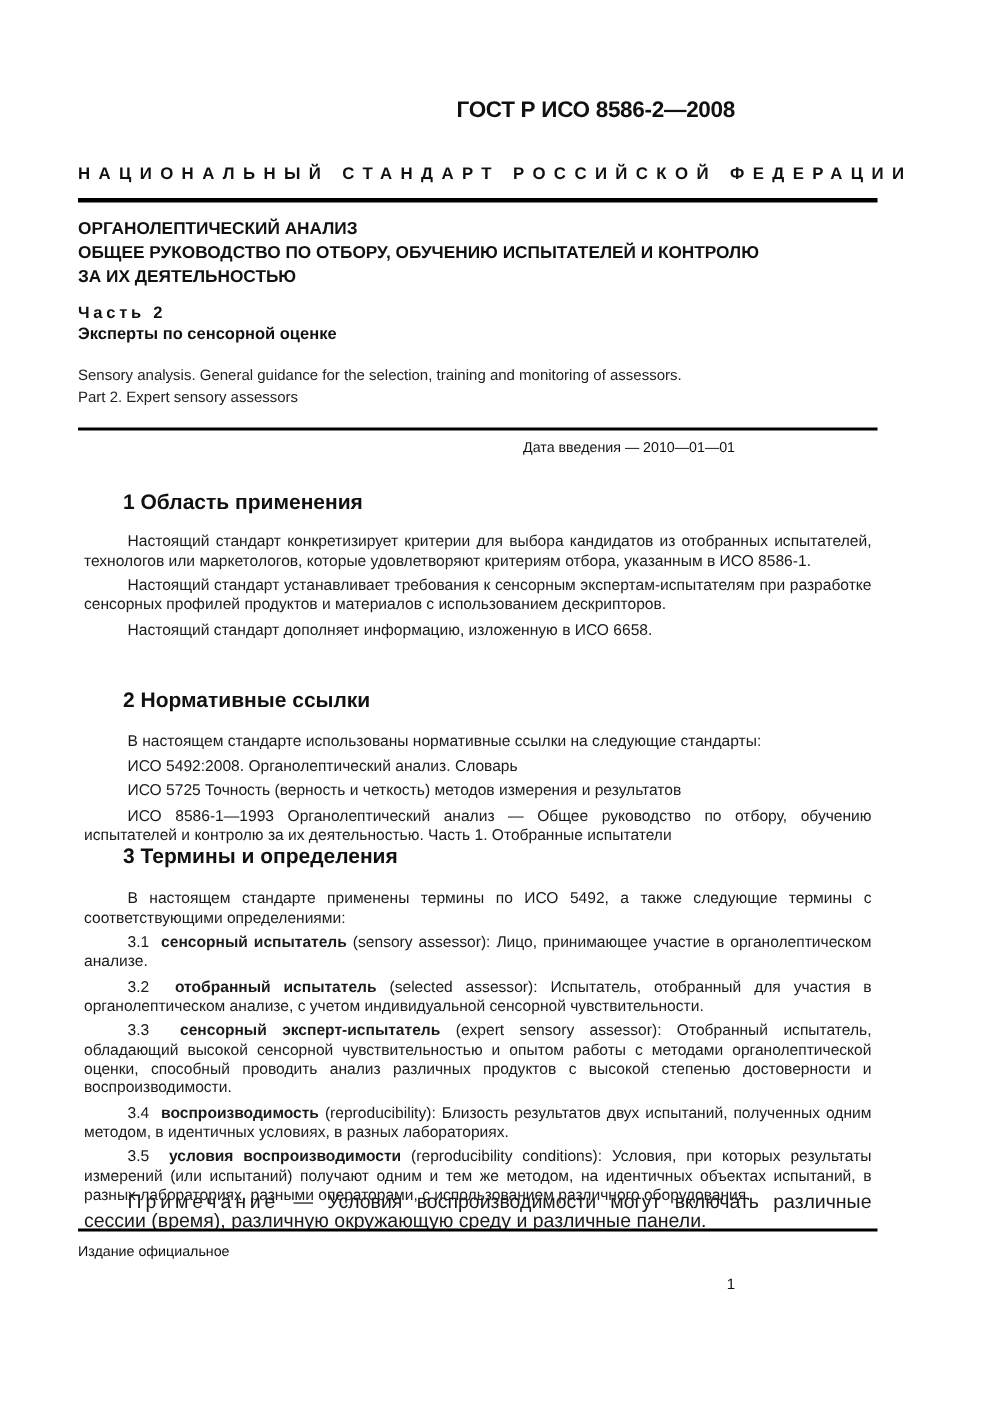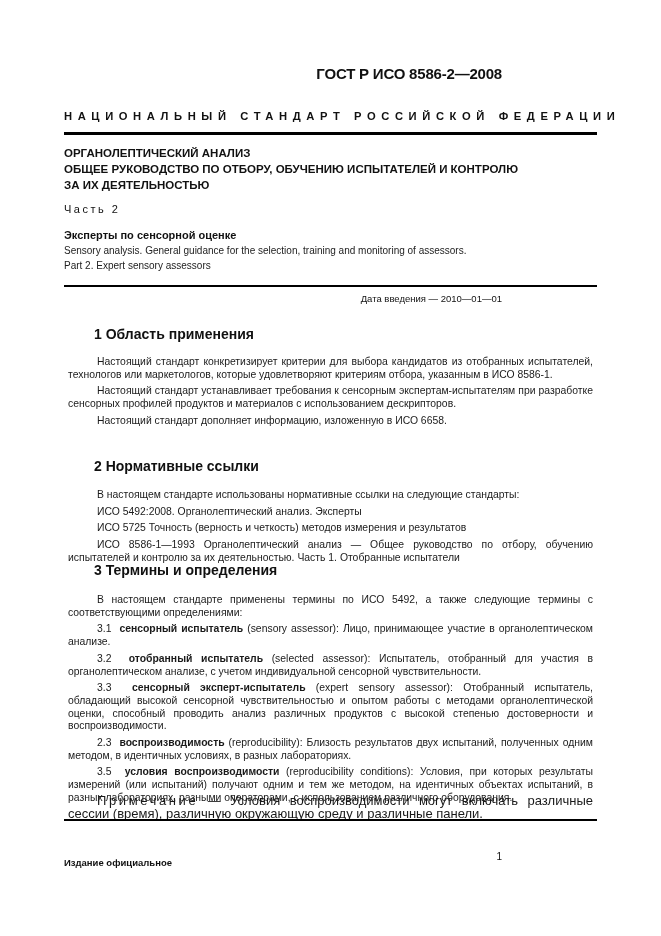--- a/index.html
+++ b/index.html
@@ -1,44 +1,44 @@
 <!DOCTYPE html>
 <html><head>
 <meta charset="utf-8">
 <style>
   html, body { margin:0; padding:0; background:#ffffff; }
   body { width:661px; height:936px; position:relative; overflow:hidden;
          font-family:"Liberation Sans", sans-serif; color:#111; }
-  .page { position:absolute; left:16px; top:0; width:552px; height:936px;padding-left:14px; }
+  .page { position:absolute; left:4px; top:0; width:552px; height:936px;padding-left:14px; }
   .abs { position:absolute; }
   .gost { right:80px; top:65px; font-weight:bold; font-size:15px; letter-spacing:-0.2px; }
   .natstd { left:48px; right:80px; top:110px; font-weight:bold; font-size:11.2px;
             letter-spacing:5.6px; white-space:nowrap; text-align:justify; text-align-last:justify; }
   .rule { left:48px; width:533px; background:#000; }
   .rule1 { top:132px; height:3px; }
   .rule2 { top:285px; height:2px; }
   .rule3 { top:819px; height:2px; }
   .center { left:48px; width:533px; text-align:left; }
   .titleblock { top:145px; font-weight:bold; font-size:11.5px; line-height:16px; }
-  .part { top:203px; font-weight:normal; font-size:11px; letter-spacing:2.5px; }
-  .partsub { top:217px; font-weight:bold; font-size:11px;margin-top:12px; }
+  .part { top:203px; font-weight:bold; font-size:11px; letter-spacing:2.5px; }
+  .partsub { top:217px; font-weight:bold; font-size:11px; }
   .eng { top:243px; font-size:10px; line-height:15px; color:#222; }
   .date { right:80px; top:293px; font-weight:normal; font-size:9.5px; }
   .h { left:78px; font-weight:bold; font-size:14px; }
   .h1 { top:326px; }
   .h2 { top:458px; }
   .h3 { top:562px; }
   .body { left:48px; width:533px; font-size:10.4px; line-height:12.7px; color:#1a1a1a; }
   .p { text-indent:29px; text-align:justify; margin:4px; }
   .sec1 { top:352px; }
   .sec2 { top:485px; }
   .sec3 { top:590px; }
   .note { top:790px; font-size:13px; line-height:13px; }
   .spaced { letter-spacing:2.6px; }
-  .edition { left:48px; top:829px; font-weight:bold; font-size:9.5px;margin-top:28px; }
+  .edition { left:48px; top:829px; font-weight:normal; font-size:9.5px; }
   .pagenum { right:80px; top:851px; font-size:10px; }
   b.term { font-weight:bold; }
 </style>
 </head>
 <body>
 
 <div class="page">
 
   <div class="abs gost">ГОСТ Р ИСО 8586-2—2008</div>
 
@@ -65,21 +65,21 @@
   <div class="abs h h1">1  Область применения</div>
   <div class="abs body sec1">
     <p class="p">Настоящий стандарт конкретизирует критерии для выбора кандидатов из отобранных испытателей, технологов или маркетологов, которые удовлетворяют критериям отбора, указанным в ИСО 8586-1.</p>
     <p class="p">Настоящий стандарт устанавливает требования к сенсорным экспертам-испытателям при разработке сенсорных профилей продуктов и материалов с использованием дескрипторов.</p>
     <p class="p">Настоящий стандарт дополняет информацию, изложенную в ИСО 6658.</p>
   </div>
 
   <div class="abs h h2">2  Нормативные ссылки</div>
   <div class="abs body sec2">
     <p class="p">В настоящем стандарте использованы нормативные ссылки на следующие стандарты:</p>
-    <p class="p">ИСО  5492:2008. Органолептический анализ. Эксперты</p>
+    <p class="p">ИСО  5492:2008. Органолептический анализ. Словарь</p>
     <p class="p">ИСО  5725 Точность (верность и четкость) методов измерения и результатов</p>
     <p class="p">ИСО  8586-1—1993 Органолептический анализ — Общее руководство по отбору, обучению испытателей и контролю за их деятельностью. Часть 1. Отобранные испытатели</p>
   </div>
 
   <div class="abs h h3">3  Термины и определения</div>
   <div class="abs body sec3">
     <p class="p">В настоящем стандарте применены термины по ИСО 5492, а также следующие термины с соответствующими определениями:</p>
 
     <p class="p">
       <span>3.1</span>&nbsp;
@@ -90,21 +90,21 @@
       <span>3.2</span>&nbsp;
       <b class="term">отобранный испытатель</b>
       <span>(selected assessor)</span><span>: Испытатель, отобранный для участия в органолептическом анализе, с учетом индивидуальной сенсорной чувствительности.</span>
     </p>
     <p class="p">
       <span>3.3</span>&nbsp;
       <b class="term">сенсорный эксперт-испытатель</b>
       <span>(expert sensory assessor)</span><span>: Отобранный испытатель, обладающий высокой сенсорной чувствительностью и опытом работы с методами органолептической оценки, способный проводить анализ различных продуктов с высокой степенью достоверности и воспроизводимости.</span>
     </p>
     <p class="p">
-      <span>2.3</span>&nbsp;
+      <span>3.4</span>&nbsp;
       <b class="term">воспроизводимость</b>
       <span>(reproducibility)</span><span>: Близость результатов двух испытаний, полученных одним методом, в идентичных условиях, в разных лабораториях.</span>
     </p>
     <p class="p">
       <span>3.5</span>&nbsp;
       <b class="term">условия воспроизводимости</b>
       <span>(reproducibility conditions)</span><span>: Условия, при которых результаты измерений (или испытаний) получают одним и тем же методом, на идентичных объектах испытаний, в разных лабораториях, разными операторами, с использованием различного оборудования.</span>
     </p>
   </div>
 

